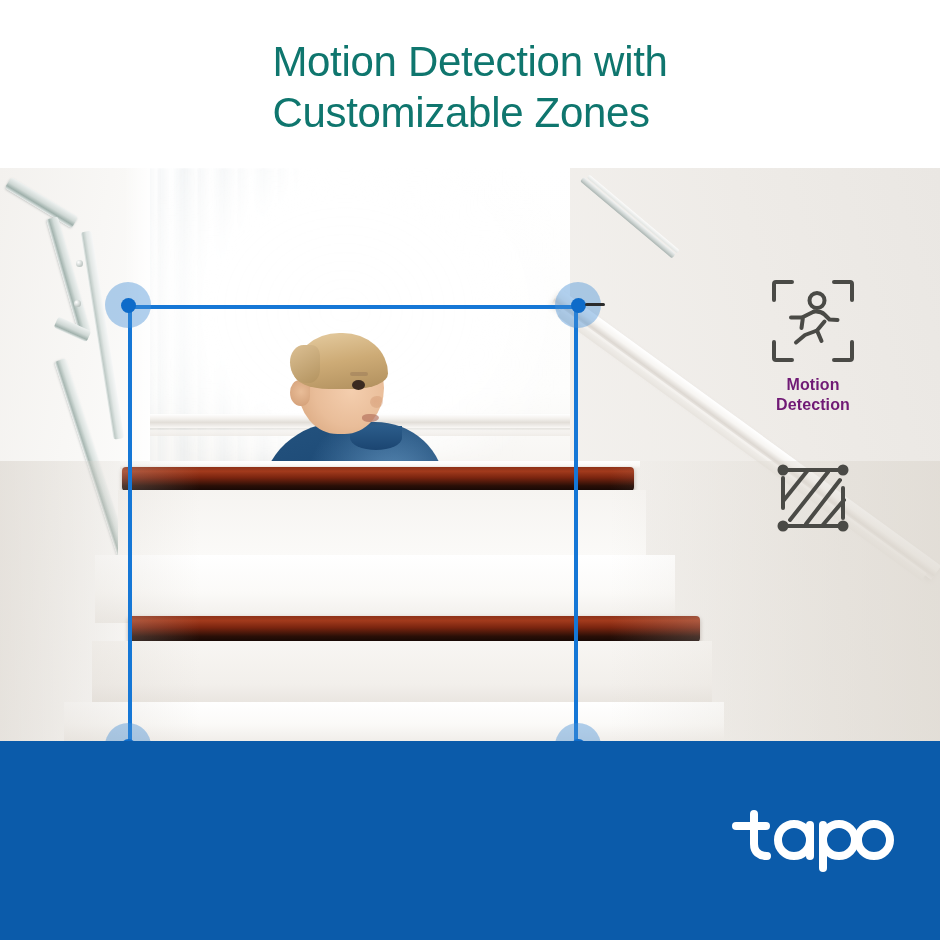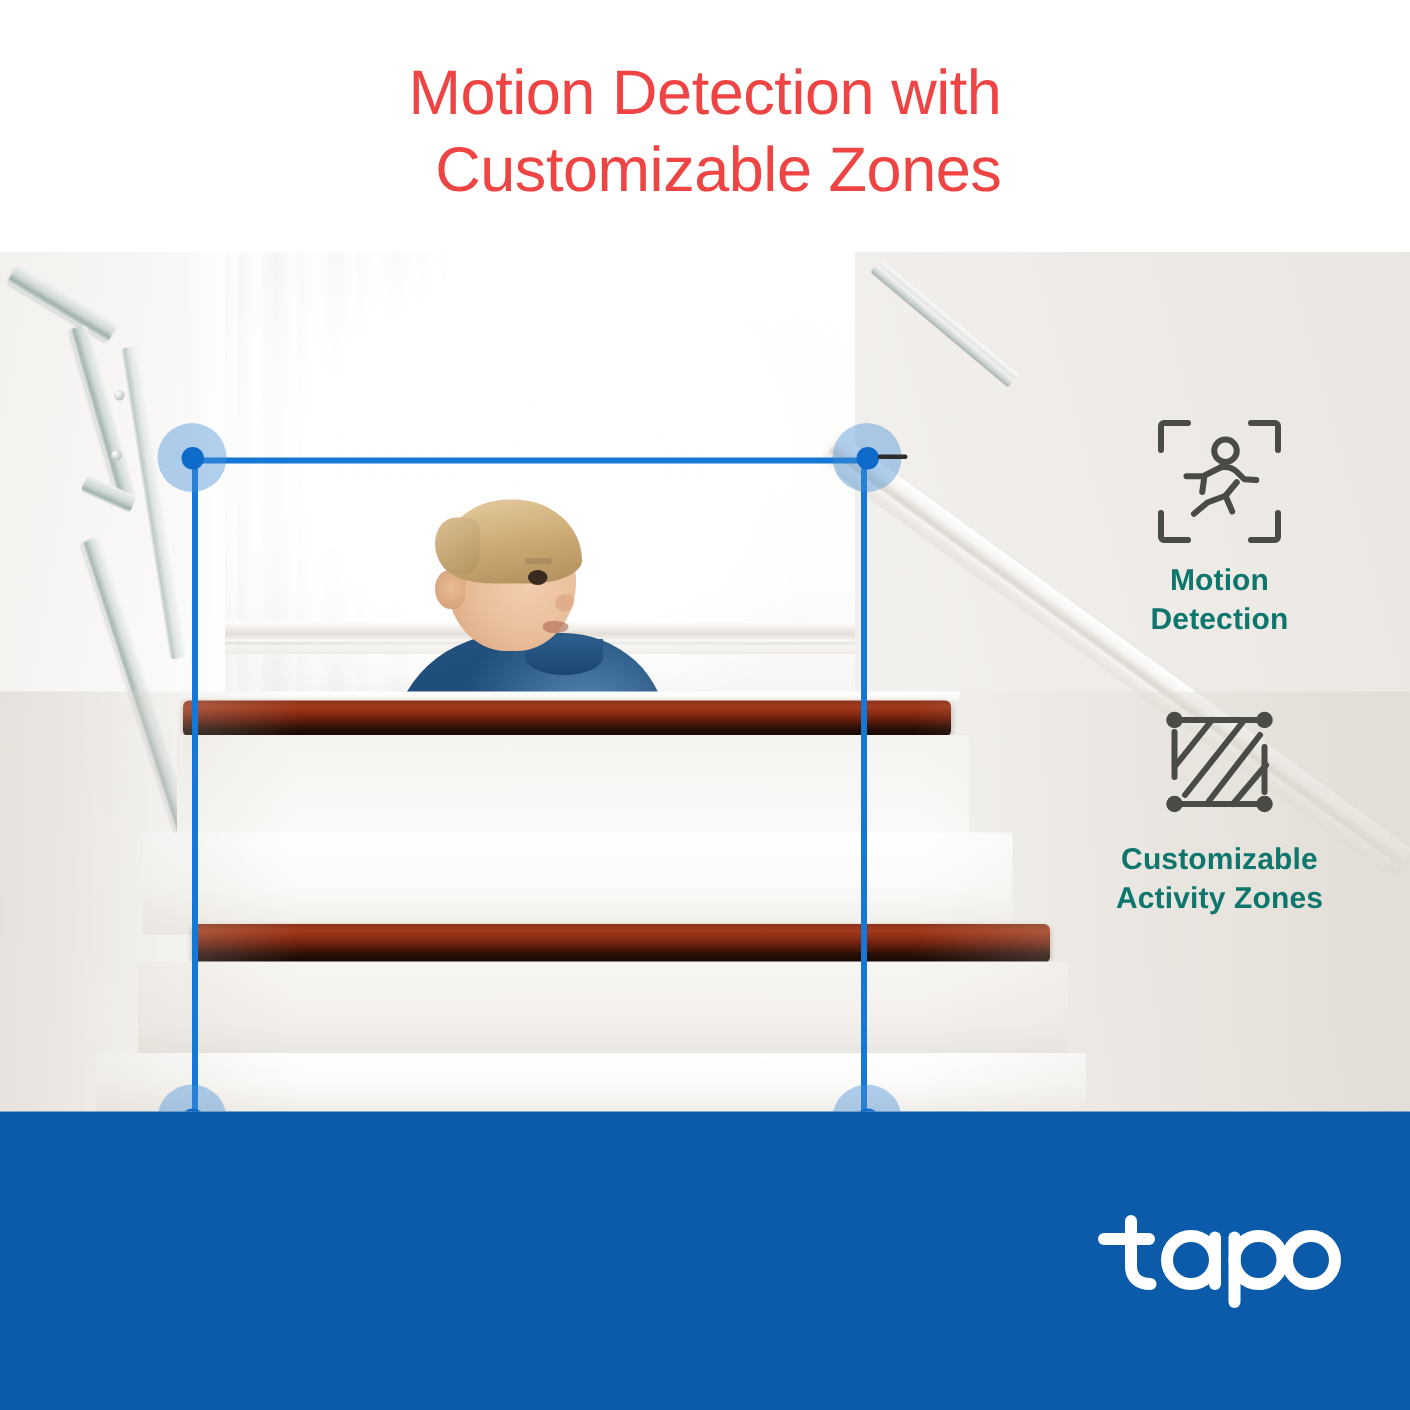--- a/index.html
+++ b/index.html
@@ -24,25 +24,25 @@
     position: absolute;
     left: 0; top: 0;
     width: 940px;
     height: 168px;
     background: #ffffff;
     display: flex;
     align-items: center;
     justify-content: center;
   }
   .header-title {
-    text-align: right;
+    text-align: left;
     font-size: 42px;
     line-height: 1.22;
     font-weight: 400;
-    color: #ef4444;
+    color: #0f766e;
     letter-spacing: -0.3px;
     padding-top: 6px;
     white-space: pre-line;
   }
 
   
   .photo {
     position: absolute;
     left: 0; top: 168px;
     width: 940px;
@@ -408,24 +408,24 @@
     display: flex;
     flex-direction: column;
     align-items: center;
     gap: 44px;
   }
   .feature { display: flex; flex-direction: column; align-items: center; }
   .feature svg { display: block; }
   .feature-label {
     margin-top: 11px;
     text-align: center;
-    font-size: 20px;
+    font-size: 16px;
     line-height: 1.28;
     font-weight: 700;
-    color: #0f766e;
+    color: #701a75;
     white-space: pre-line;
     letter-spacing: .1px;
   }
 
   
   .banner {
     position: absolute;
     left: 0; top: 741px;
     width: 940px;
     height: 199px;
@@ -557,22 +557,20 @@
             <path d="M36 64 70 20"></path>
             <path d="M14 40 38 10"></path>
             <path d="M52 66 74 40"></path>
 
             <circle cx="13" cy="10" r="5.5" fill="#4a4a46" stroke="none"></circle>
             <circle cx="73" cy="10" r="5.5" fill="#4a4a46" stroke="none"></circle>
             <circle cx="13" cy="66" r="5.5" fill="#4a4a46" stroke="none"></circle>
             <circle cx="73" cy="66" r="5.5" fill="#4a4a46" stroke="none"></circle>
           </svg>
         </span>
-        <div class="feature-label">Customizable
-Activity Zones</div>
       </div>
 
     </div>
   </div>
 
   <div class="banner">
 
     <div class="logo">
       <svg width="168" height="62" viewBox="0 0 168 62" fill="none" stroke="#ffffff" stroke-width="8" stroke-linecap="round" stroke-linejoin="round">
 

